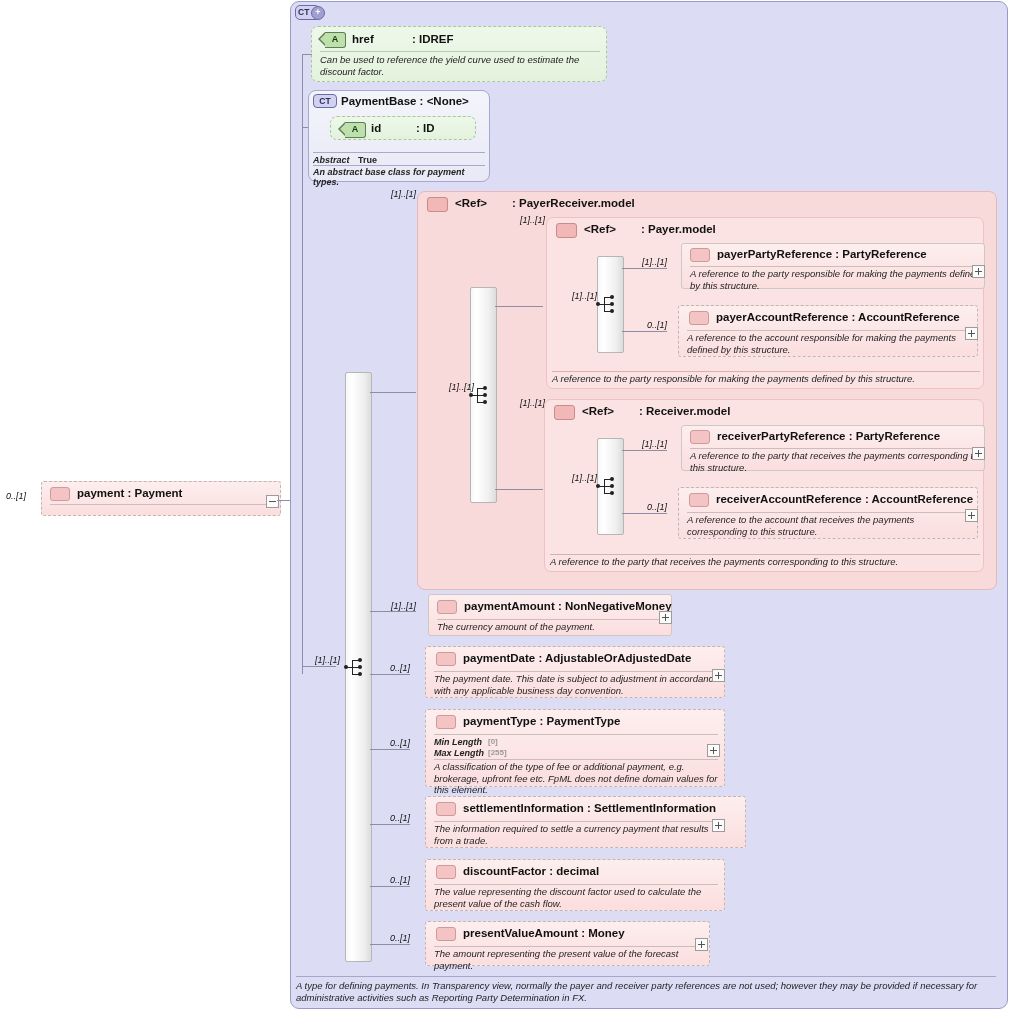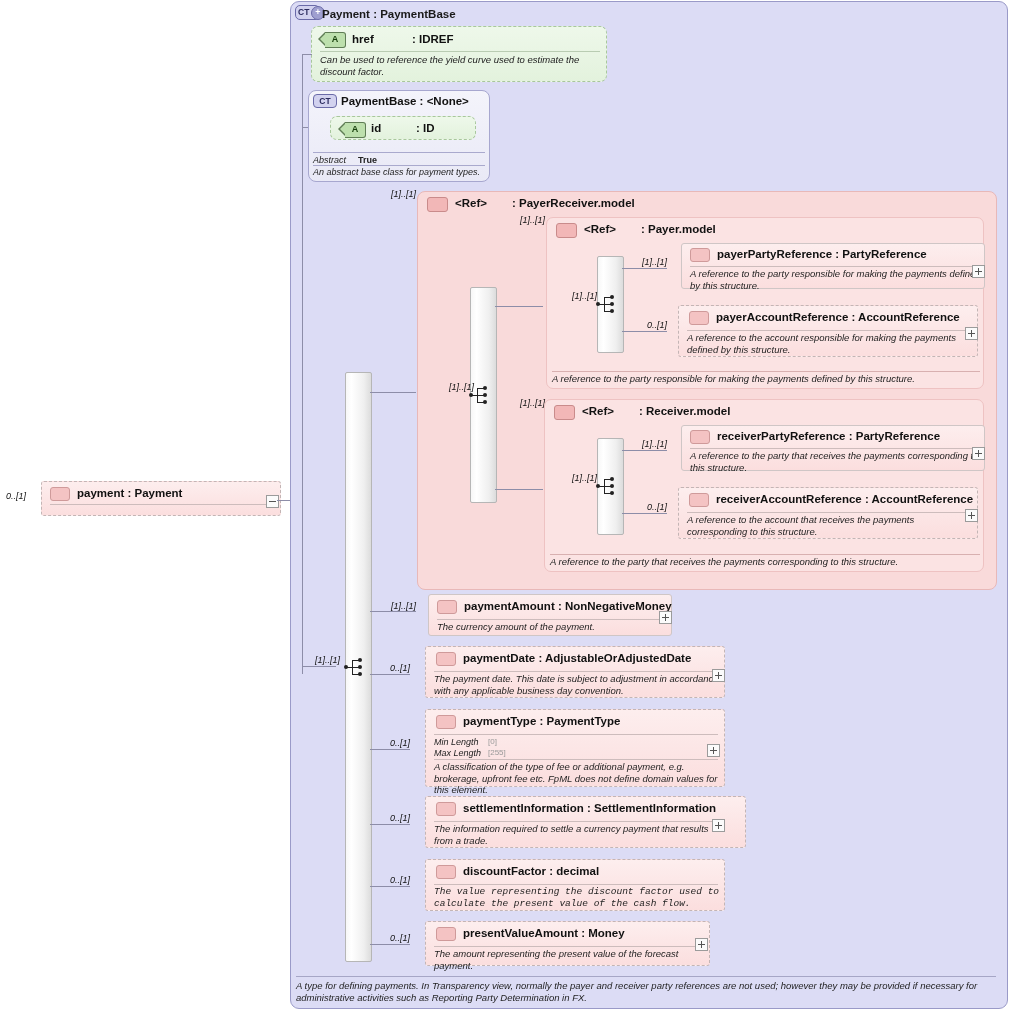--- a/index.html
+++ b/index.html
@@ -70,21 +70,21 @@
     border-right:5.5px solid #bde0ad;
   }
 
   
   .ct-inner{
     left:308px;top:90px;width:182px;height:92px;
     background:linear-gradient(180deg,#f4f4fb 0%,#e9e9f6 100%);
     border:1px solid #a7a7cf;border-radius:8px;
   }
   .ct-inner-title{font-size:11.5px;font-weight:bold;color:#111;}
-  .facet-label{font-size:9px;font-style:italic;color:#222;}
+  .facet-label{font-size:9px;font-style:italic;color:#222;font-weight:bold;}
   .facet-val{font-size:9px;font-weight:bold;color:#222;}
 
   
   .grp{
     background:#f9dada;border:1px solid #e8b8b8;border-radius:8px;
   }
   .grp2{
     background:#fbe3e3;border:1px solid #eec2c2;border-radius:7px;
   }
   .grp-title{font-size:11.5px;font-weight:bold;color:#111;white-space:nowrap;}
@@ -167,21 +167,20 @@
     <div class="abs icon-e" style="left:8px;top:5px;"></div>
     <div class="abs el-head" style="left:35px;top:5px;">payment : Payment</div>
     <div class="el-sep" style="left:8px;top:22px;width:222px;"></div>
   </div>
   <div class="ctrl" style="left:266px;top:495px;"></div>
   <div class="hline" style="left:277px;top:500px;width:14px;"></div>
 
   <div class="abs ct-outer"></div>
 
   <div class="abs icon-ct">CT<span class="plus">+</span></div>
-  <div class="abs ct-title">Payment : PaymentBase</div>
 
   <div class="abs attr-box" style="left:311px;top:26px;width:296px;height:56px;">
     <div class="abs pent-wrap" style="left:13px;top:5px;">
       <span class="nose"></span>
         <span class="nose-in"></span>
       <span class="icon-a pent" style="display:block;">A</span>
     </div>
     <div class="abs attr-head" style="left:40px;top:6px;">href</div>
     <div class="abs attr-head" style="left:100px;top:6px;text-align:right;">: IDREF</div>
     <div class="attr-sep" style="left:8px;top:24px;width:280px;"></div>
@@ -387,21 +386,21 @@
     <div class="el-sep" style="left:8px;top:24px;width:284px;"></div>
     <div class="abs el-doc" style="left:8px;top:26px;width:288px;">The information required to settle a currency payment that results from a trade.</div>
   </div>
   <div class="ctrl plus" style="left:712px;top:819px;"></div>
 
   <div class="abs card" style="left:376px;top:875px;width:34px;">0..[1]</div>
   <div class="abs el-box opt" style="left:412px;top:859px;width:300px;height:52px;">
     <div class="abs icon-e" style="left:10px;top:5px;"></div>
     <div class="abs el-head" style="left:37px;top:5px;">discountFactor : decimal</div>
     <div class="el-sep" style="left:8px;top:24px;width:284px;"></div>
-    <div class="abs el-doc" style="left:8px;top:26px;width:288px;font-family:Liberation Mono, monospace;">The value representing the discount factor used to calculate the present value of the cash flow.</div>
+    <div class="abs el-doc" style="left:8px;top:26px;width:288px;">The value representing the discount factor used to calculate the present value of the cash flow.</div>
   </div>
 
   <div class="abs card" style="left:376px;top:933px;width:34px;">0..[1]</div>
   <div class="abs el-box opt" style="left:412px;top:921px;width:285px;height:45px;">
     <div class="abs icon-e" style="left:10px;top:5px;"></div>
     <div class="abs el-head" style="left:37px;top:5px;">presentValueAmount : Money</div>
     <div class="el-sep" style="left:8px;top:24px;width:269px;"></div>
     <div class="abs el-doc" style="left:8px;top:26px;width:273px;">The amount representing the present value of the forecast payment.</div>
   </div>
   <div class="ctrl plus" style="left:695px;top:938px;"></div>

